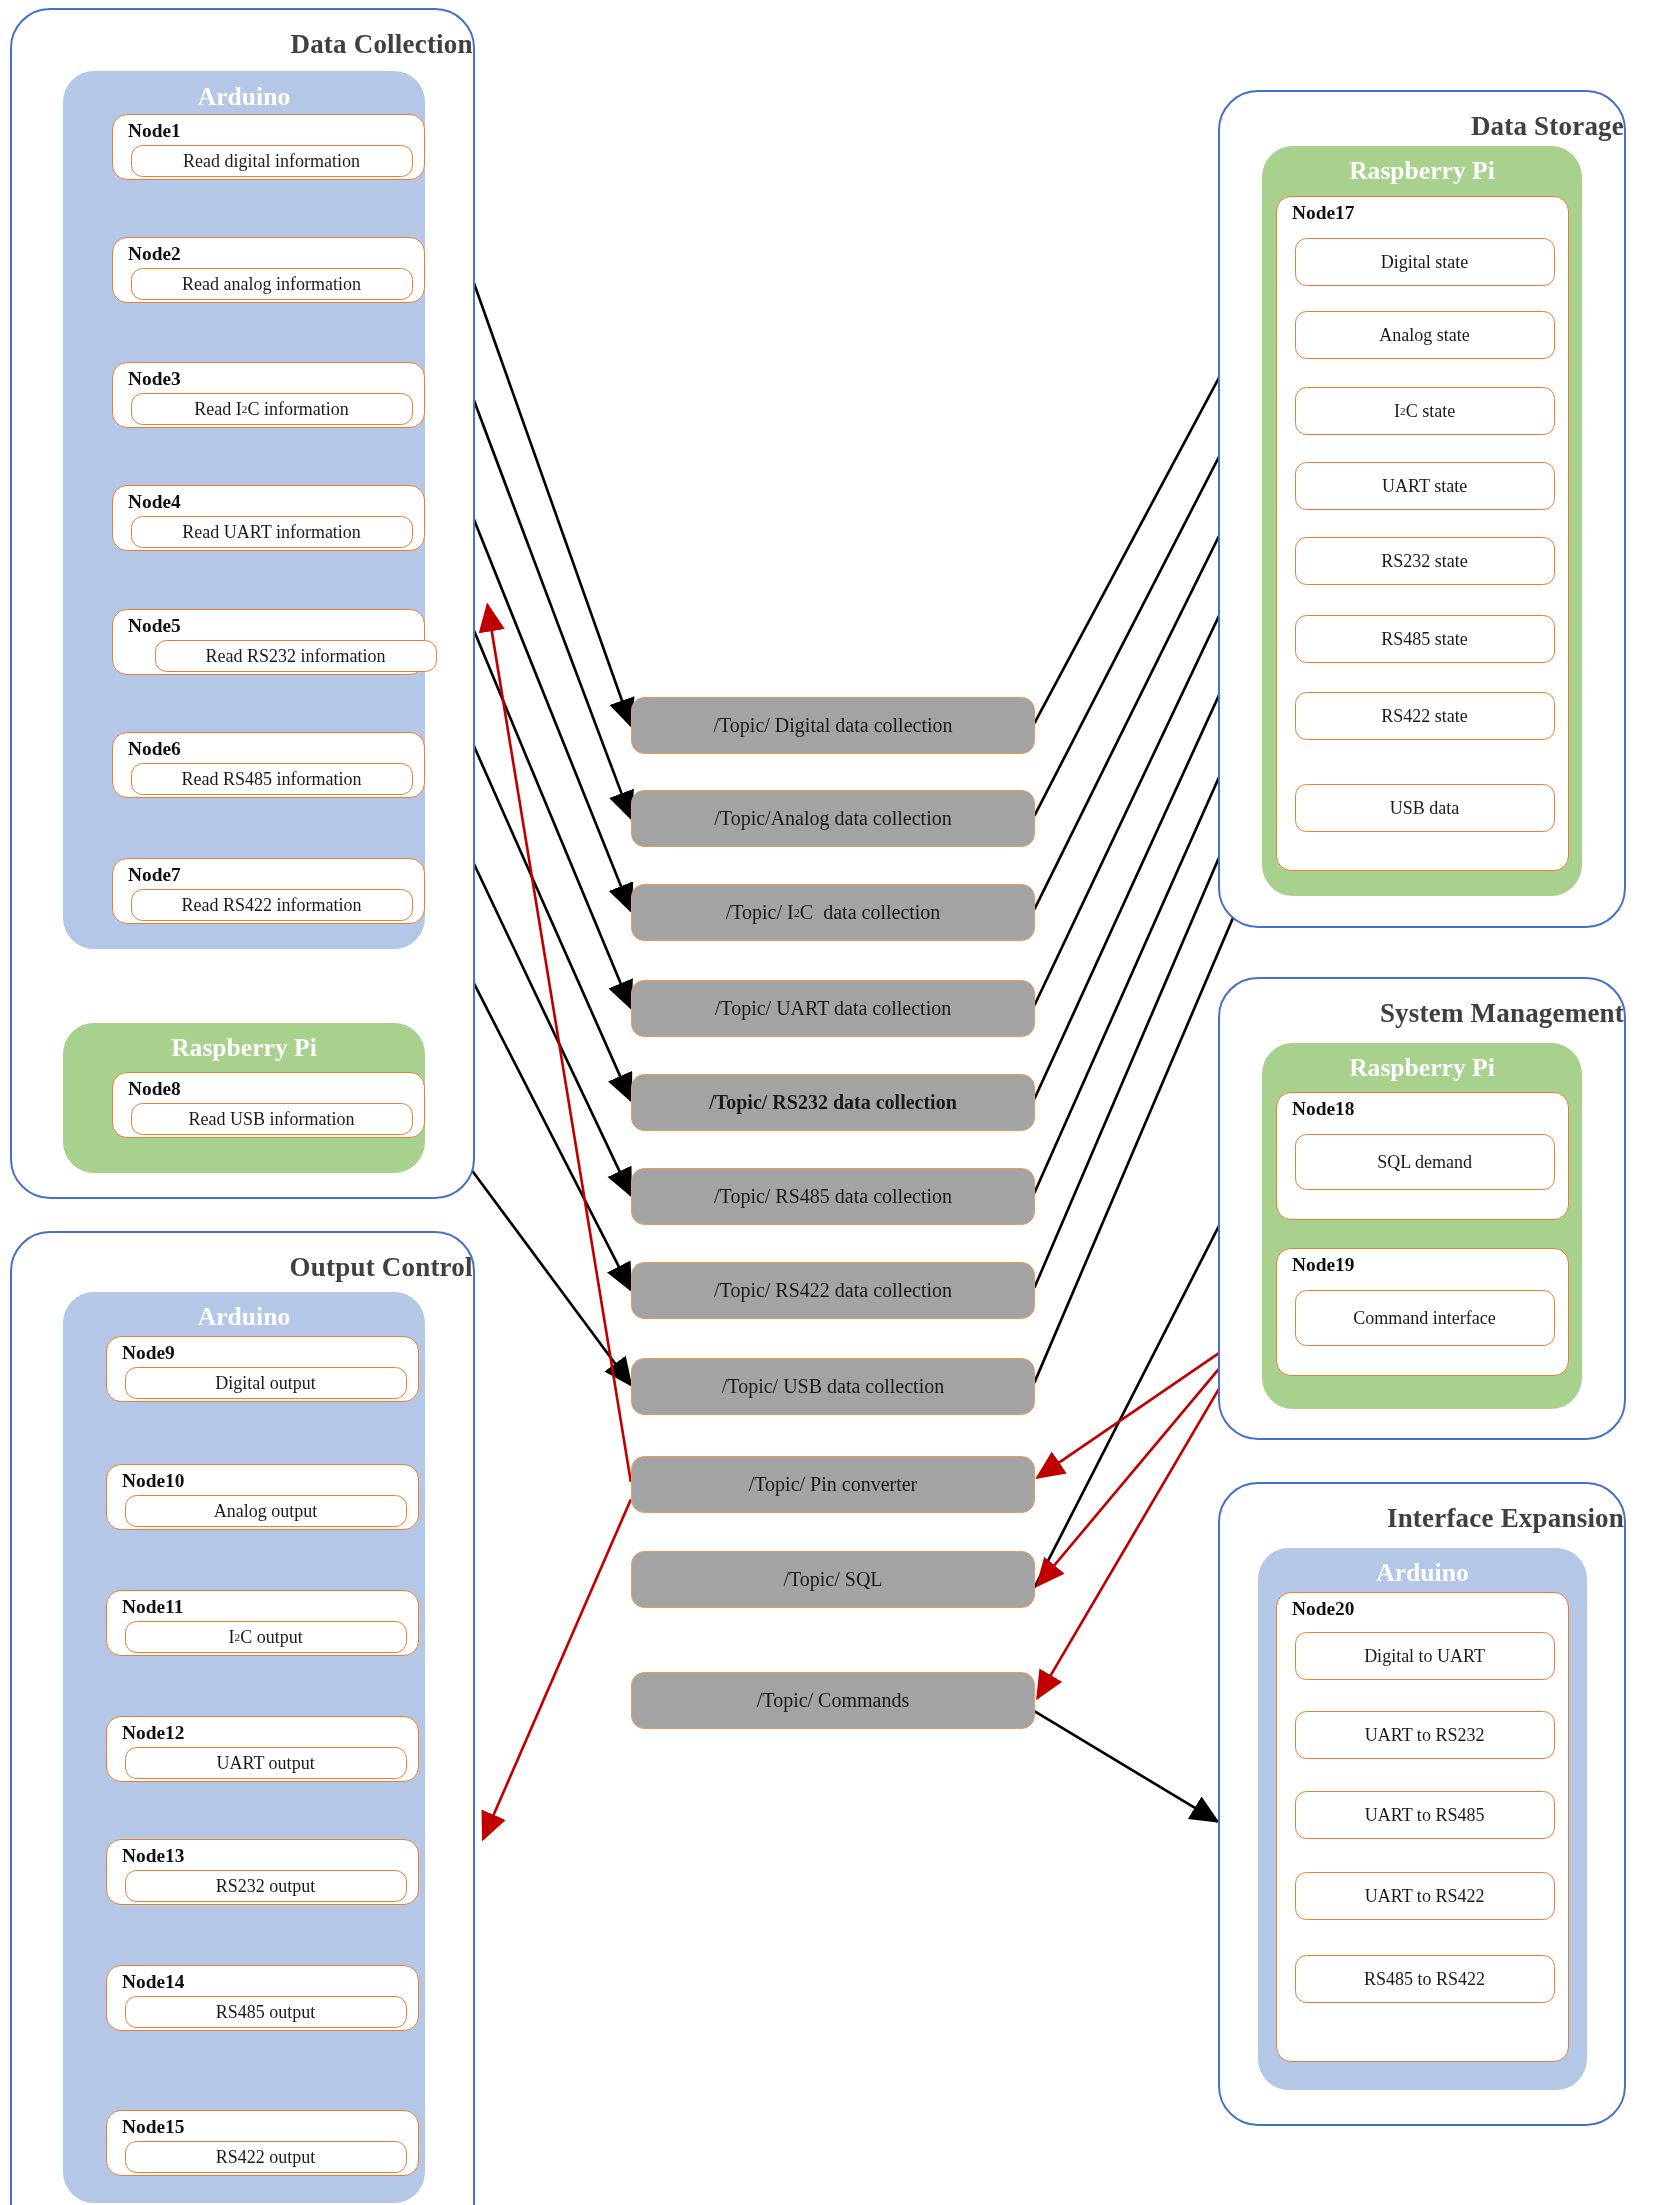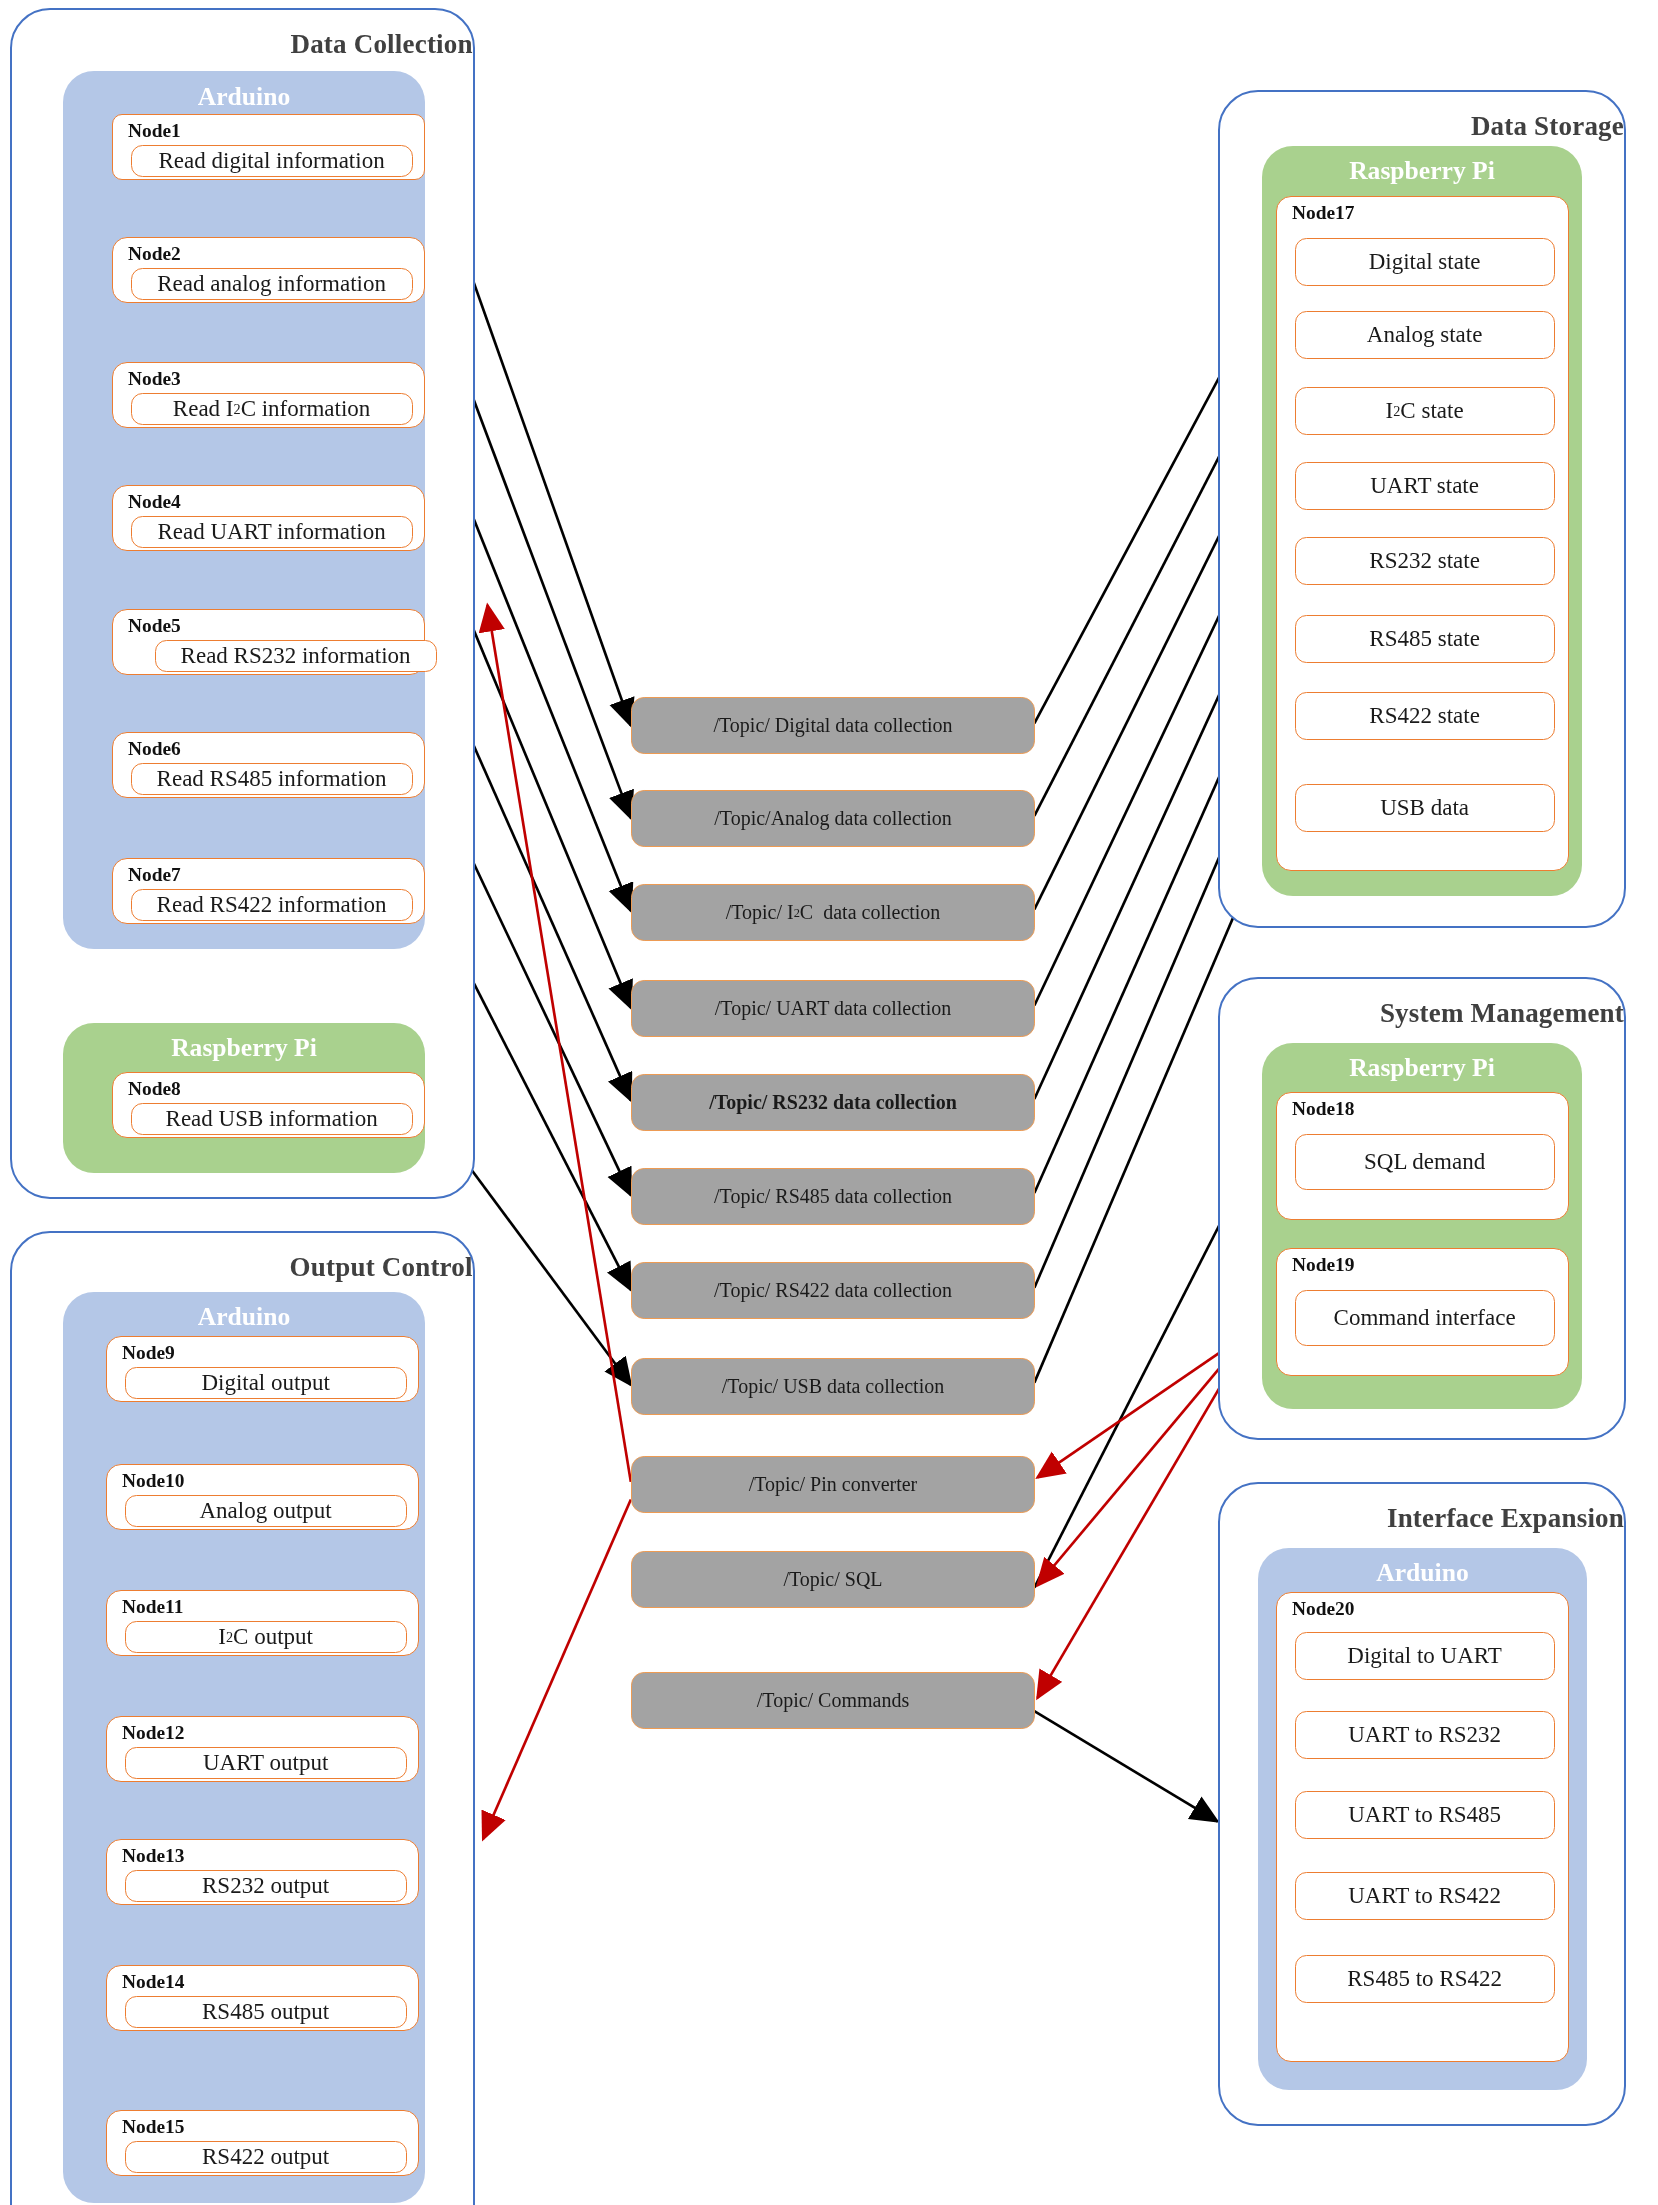--- a/index.html
+++ b/index.html
@@ -58,21 +58,21 @@
     color:#111;
     line-height:1;
   }
   .slot{
     position:absolute;
     background:#ffffff;
     border:1.3px solid #ED7D31;
     border-radius:11.5px;
     box-sizing:border-box;
     display:flex;align-items:center;justify-content:center;
-    font-size:23px;color:#1a1a1a;text-align:center;
+    font-size:18px;color:#1a1a1a;text-align:center;
     padding:0 3px;
   }
 
   
   .topic{
     position:absolute;
     background:#a3a3a3;
     border:1.8px solid #ED9B53;
     border-radius:13.2px;
     box-sizing:border-box;
@@ -133,21 +133,21 @@
   </svg>
 
   <div class="panel" style="left:9.7px;top:8px;width:465px;height:1191px;">
     <div class="panel-title" style="top:21px;">Data Collection</div>
   </div>
 
   <div class="device arduino" style="left:63px;top:71px;width:362px;height:878px;">
     <div class="device-title" style="top:13.2px;">Arduino</div>
   </div>
 
-  <div class="node" style="left:112px;top:114px;width:313px;height:66px;border-radius:10px;">
+  <div class="node" style="left:112px;top:114px;width:313px;height:66px;">
     <div class="node-label">Node1</div>
     <div class="slot" style="left:17.6px;top:30px;width:282px;height:32px;">Read digital information</div>
   </div>
   <div class="node" style="left:112px;top:237px;width:313px;height:66px;">
     <div class="node-label">Node2</div>
     <div class="slot" style="left:17.6px;top:30px;width:282px;height:32px;">Read analog information</div>
   </div>
   <div class="node" style="left:112px;top:362px;width:313px;height:66px;">
     <div class="node-label">Node3</div>
     <div class="slot" style="left:17.6px;top:30px;width:282px;height:32px;">Read I<sup>2</sup>C information</div>

